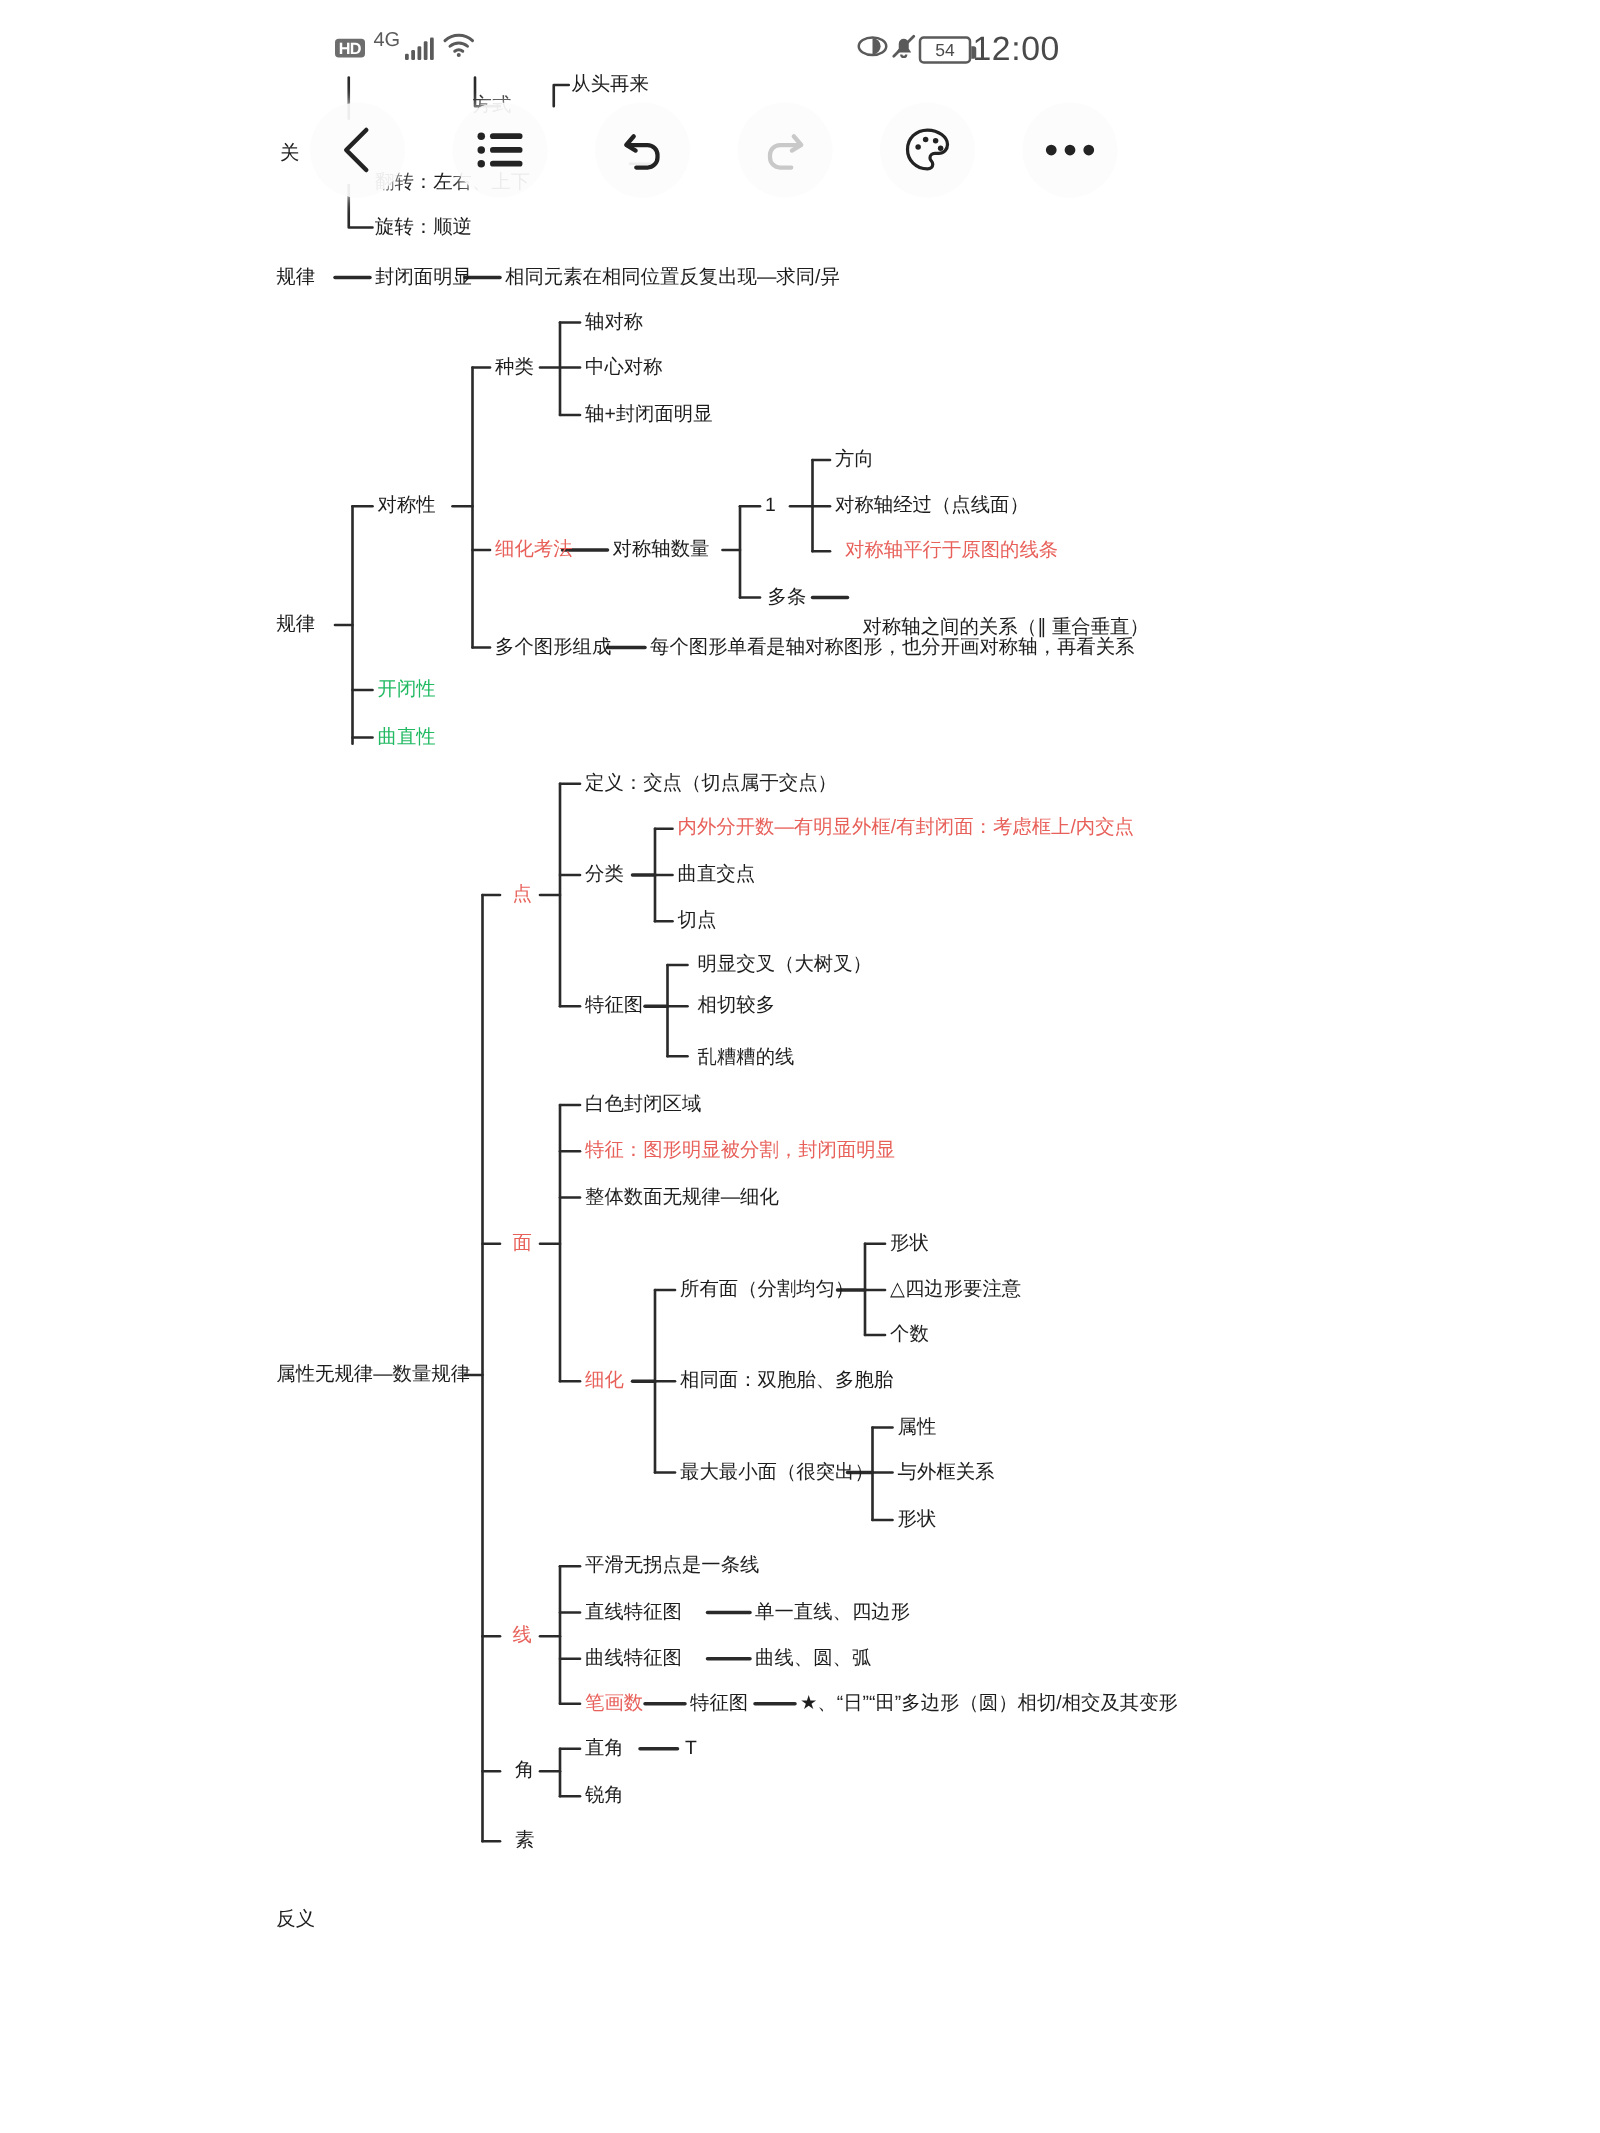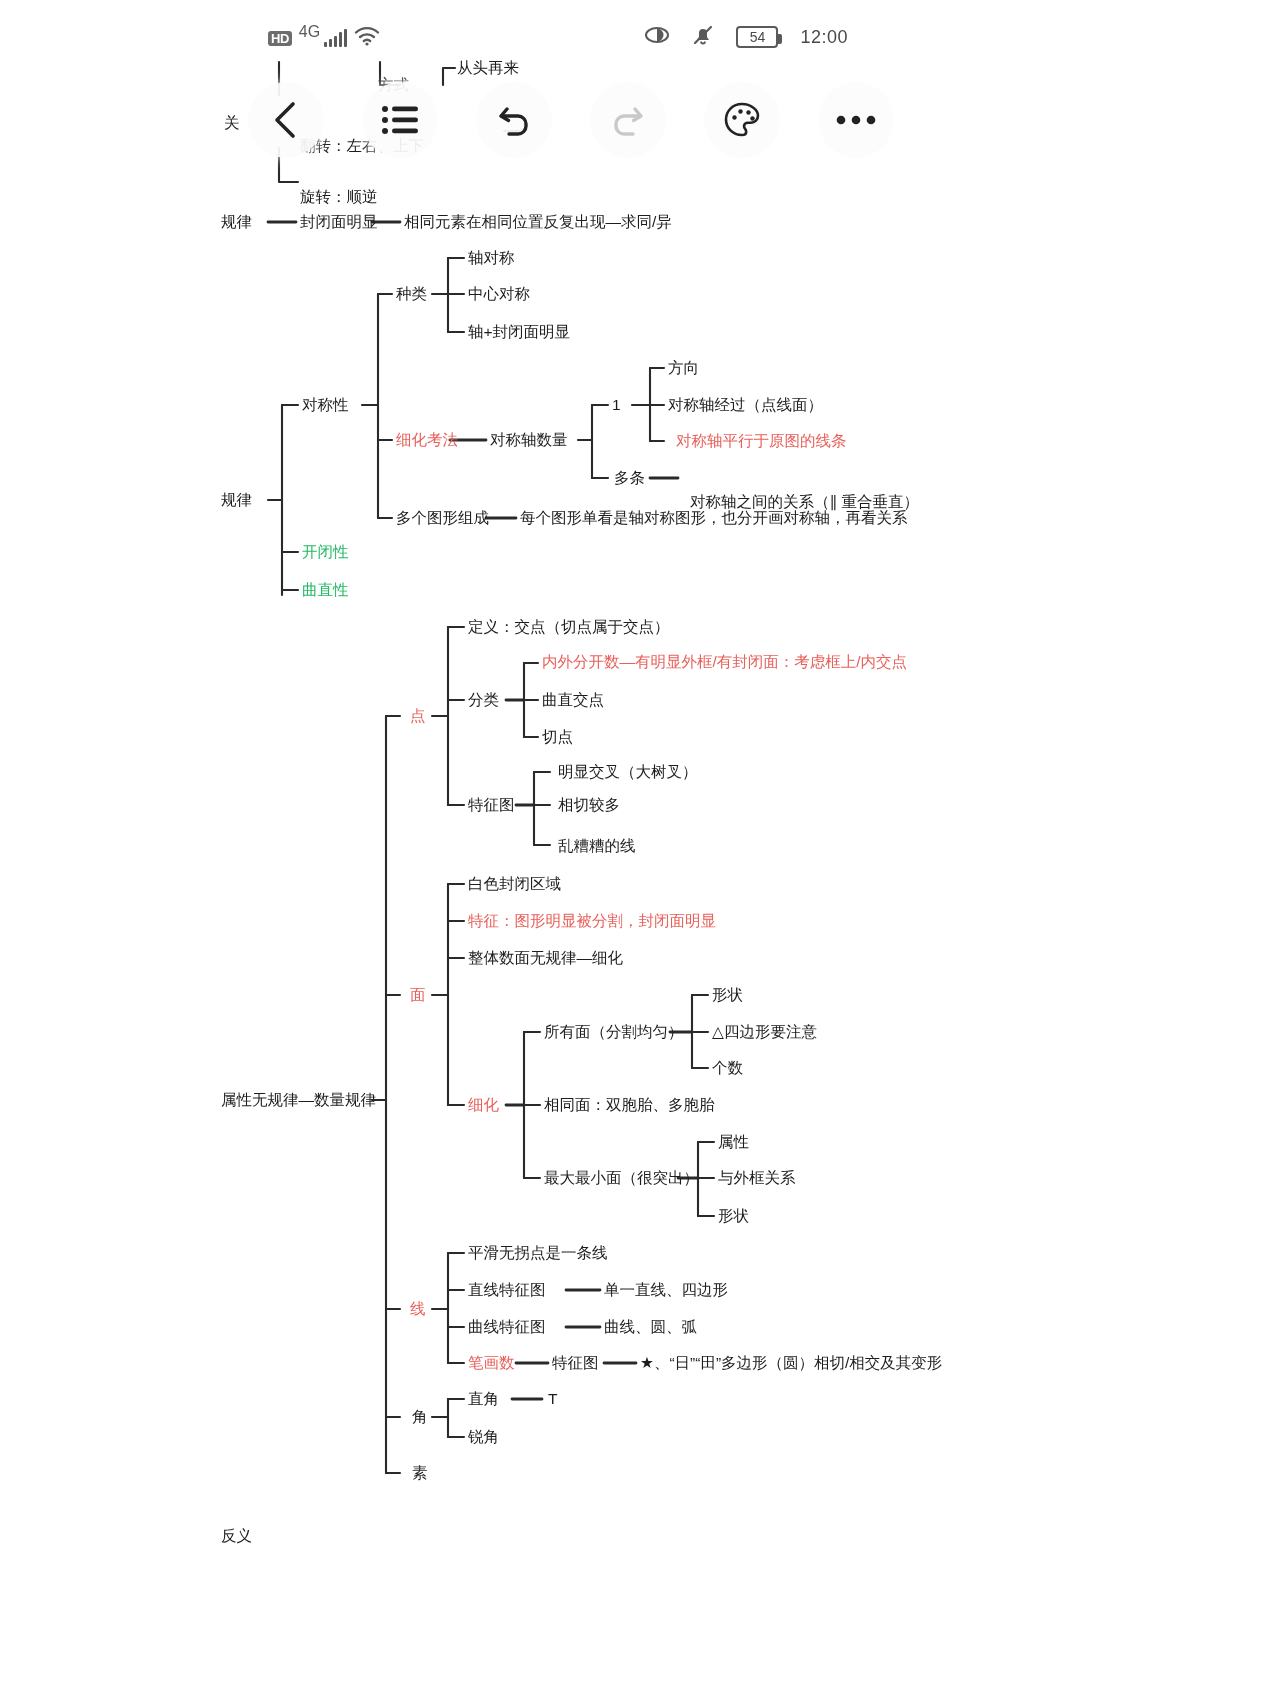--- a/index.html
+++ b/index.html
@@ -17,21 +17,21 @@
   #statusbar{
     position:absolute; left:0; top:0; width:1140px; height:70px;
     display:flex; align-items:center;
   }
   #statusbar .left{
     position:absolute; left:268px; top:26px;
     display:flex; align-items:center; gap:7px;
   }
   #statusbar .right{
     position:absolute; right:292px; top:24px;
-    display:flex; align-items:center; gap:22px;
+    display:flex; align-items:center; gap:1px;
   }
   .hd-badge{
     font-size:13px; font-weight:bold; color:#fff; background:#6d6d6d;
     border-radius:3px; padding:1px 3px; line-height:13px; letter-spacing:-.5px;
   }
   .net-label{ font-size:16px; color:#5a5a5a; position:relative; top:-6px; margin-right:-3px;}
   .bars{ display:flex; align-items:flex-end; gap:2px; height:18px; }
   .bars i{ display:block; width:3px; background:#5a5a5a; border-radius:1px; }
   .bars i:nth-child(1){height:5px}
   .bars i:nth-child(2){height:8px}
@@ -40,21 +40,21 @@
   .bars i:nth-child(5){height:18px}
   .batt{
     border:2px solid #5a5a5a; border-radius:4px; width:42px; height:22px;
     display:flex; align-items:center; justify-content:center;
     font-size:14px; color:#4a4a4a; position:relative;
   }
   .batt:after{
     content:""; position:absolute; right:-6px; top:6px; width:4px; height:10px;
     background:#5a5a5a; border-radius:0 2px 2px 0;
   }
-  #clock{ font-size:18px; color:#4a4a4a; letter-spacing:.5px; }
+  #clock{ font-size:27px; color:#4a4a4a; letter-spacing:.5px; }
 
   
   #toolbar{
     position:absolute; left:248px; top:82px; width:680px; height:76px;
     display:flex; align-items:center; gap:0;
   }
   .tb-btn{
     width:76px; height:76px; border-radius:50%;
     background:rgba(252,252,252,0.93);
     display:flex; align-items:center; justify-content:center;
@@ -256,21 +256,21 @@
 
   <div class="node" style="left:224px; top:114px;">关</div>
   <div class="node" style="left:221px; top:213px;">规律</div>
   <div class="node" style="left:221px; top:491px;">规律</div>
   <div class="node" style="left:221px; top:1091px;">属性无规律—数量规律</div>
   <div class="node" style="left:221px; top:1527px;">反义</div>
 
   <div class="node" style="left:378px; top:76px;">方式</div>
   <div class="node" style="left:457px; top:59px;">从头再来</div>
   <div class="node" style="left:300px; top:137px;">翻转：左右、上下</div>
-  <div class="node" style="left:300px; top:188px;">旋转：顺逆</div>
+  <div class="node" style="left:300px; top:173px;">旋转：顺逆</div>
 
   <div class="node" style="left:300px; top:213px;">封闭面明显</div>
   <div class="node" style="left:404px; top:213px;">相同元素在相同位置反复出现—求同/异</div>
 
   <div class="node" style="left:302px; top:396px;">对称性</div>
   <div class="node" style="left:396px; top:285px;">种类</div>
   <div class="node" style="left:468px; top:249px;">轴对称</div>
   <div class="node" style="left:468px; top:285px;">中心对称</div>
   <div class="node" style="left:468px; top:323px;">轴+封闭面明显</div>
 

